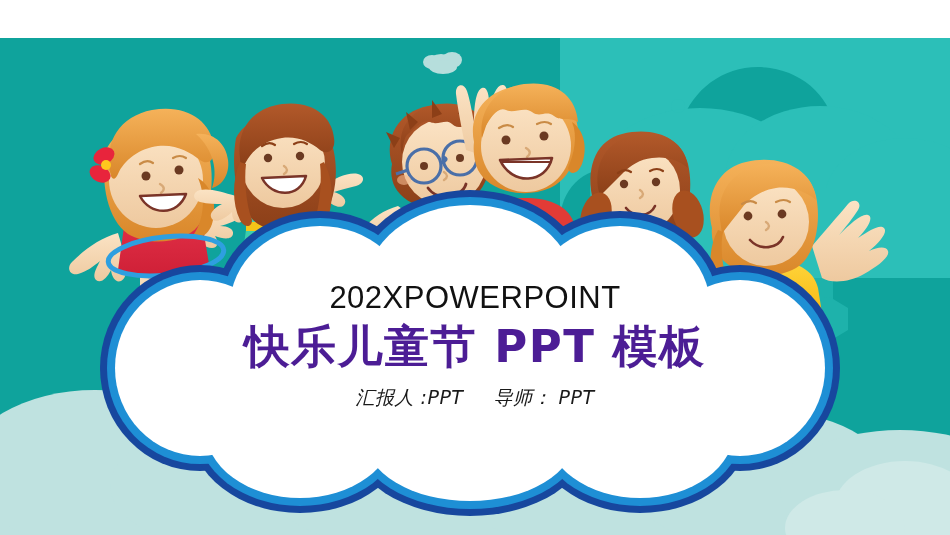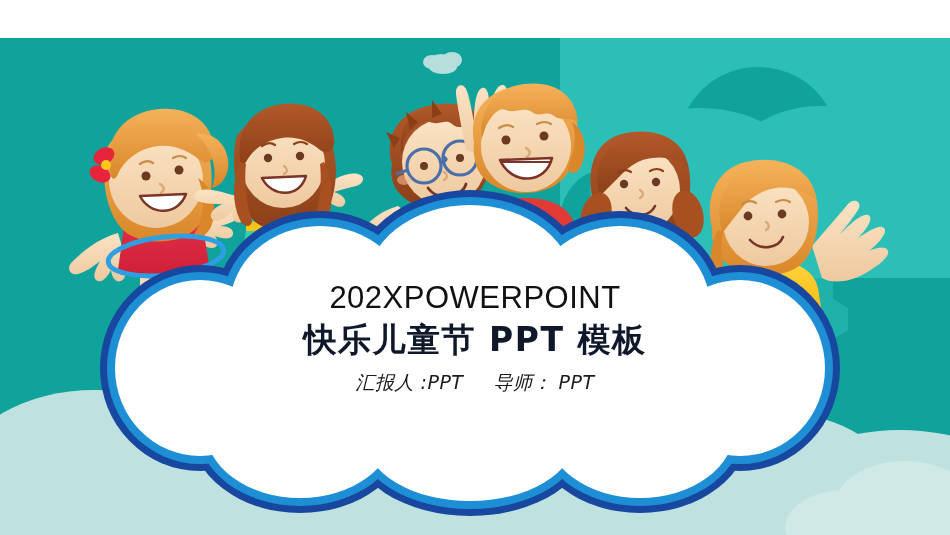--- a/index.html
+++ b/index.html
@@ -38,23 +38,23 @@
   .kicker {
     font-size: 31px;
     letter-spacing: 0.5px;
     color: #111111;
     font-weight: 400;
     line-height: 1.1;
     margin: 0 0 4px 0;
     font-family: "Liberation Sans", sans-serif;
   }
   .main-title {
-    font-size: 33px;
+    font-size: 45px;
     font-weight: bold;
-    color: #0f172a;
+    color: #4c1d95;
     letter-spacing: 1.5px;
     line-height: 1.25;
     margin: 0 0 10px 0;
     font-family: "DejaVu Sans", "Liberation Sans", sans-serif;
   }
   .byline {
     font-size: 19px;
     color: #1a1a1a;
     letter-spacing: 0.5px;
     margin: 0;

